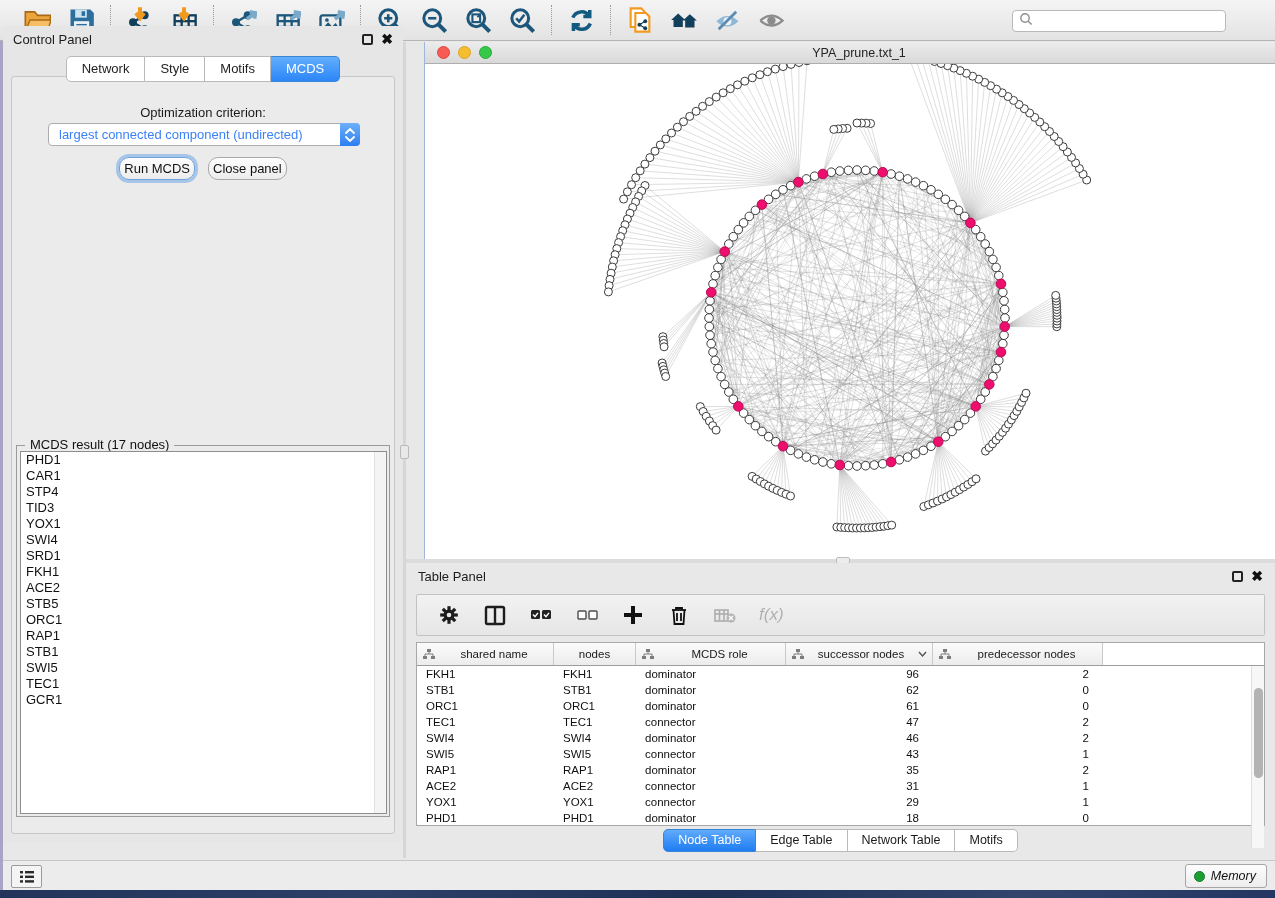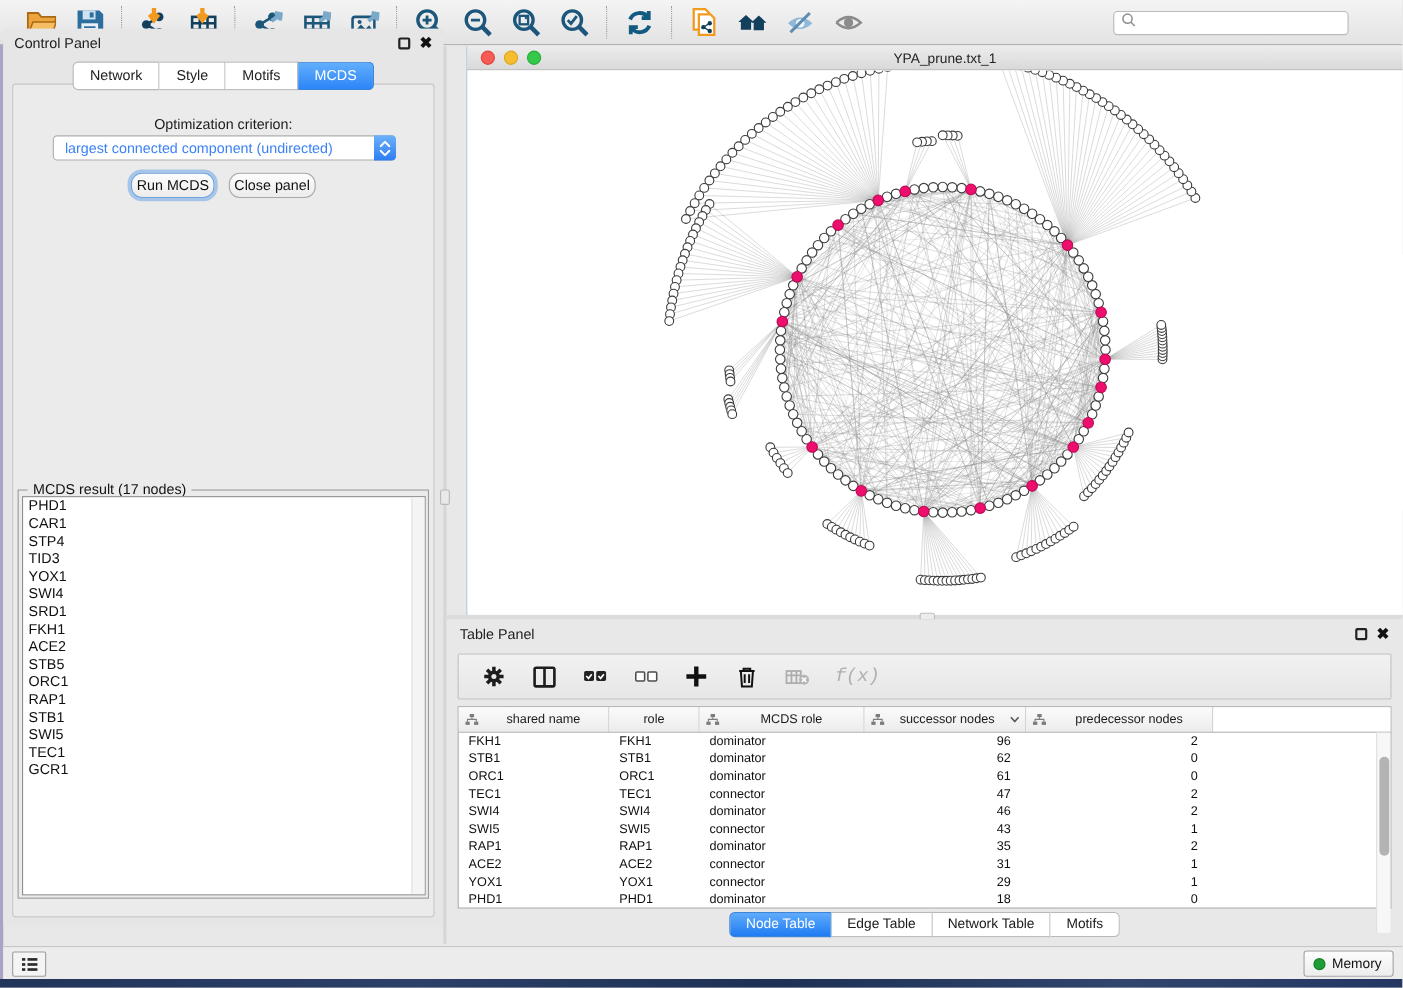--- a/index.html
+++ b/index.html
@@ -78,21 +78,21 @@
   .nw-title { position:absolute; left:0; right:0; text-align:center; font-size:12.5px; color:#242424; }
   .nw-canvas { position:relative; width:869px; height:494px; background:#fff; overflow:hidden; }
 
   
   .table-panel { position:absolute; left:406px; top:563px; width:869px; height:295px; background:#e8e8e8; }
   .tp-header { height:26px; display:flex; align-items:center; padding:0 12px; }
   .tp-toolbar { position:absolute; left:10px; top:31px; width:849px; height:42px;
     background:linear-gradient(#f2f2f2,#e6e6e6); border:1px solid #c2c2c2; border-radius:2px;
     display:flex; align-items:center; gap:22px; padding-left:20px; }
   .tp-tool { display:flex; align-items:center; justify-content:center; }
-  .fx-label { font-family:Liberation Mono, monospace; font-style:italic; font-size:17px; color:#b0b0b0; }
+  .fx-label { font-family:Liberation Sans, sans-serif; font-style:italic; font-size:17px; color:#b0b0b0; }
 
   .node-table { position:absolute; left:10px; top:79px; width:849px; height:184px; background:#fff;
     border:1px solid #a8a8a8; }
   .nt-headrow { display:flex; height:23px; border-bottom:1px solid #9d9d9d;justify-content:center; }
   .nt-hcell { background:linear-gradient(#fbfbfb,#ececec); border-right:1px solid #c9c9c9;
     display:flex; align-items:center; font-size:11.5px; color:#1a1a1a; position:relative; }
   .nt-hcell .hname { flex:1; text-align:center; }
   .hier-icon { margin-left:6px; }
   .nt-hcell.filler { background:#fff; border-right:none; flex:1; }
   .nt-body { position:relative; }
@@ -110,21 +110,21 @@
   .tp-tab:last-child { border-radius:0 5px 5px 0; }
   .tp-tab.active { background:linear-gradient(#60abfb,#1f7cf2); color:#fff; border-color:#3c85d6; }
 
   
   .status-bar { position:absolute; left:3px; bottom:8px; width:1272px; height:30px; background:#ececec;
     border-top:1px solid #c6c6c6; }
   .task-btn { position:absolute; left:8px; top:4px; width:31px; height:23px; background:#f4f4f4;
     border:1px solid #9c9c9c; border-radius:2px; display:flex; align-items:center; justify-content:center; }
   .memory-btn { position:absolute; right:8px; top:3px; height:24px; padding:0 10px 0 8px;
     background:linear-gradient(#fdfdfd,#ededed); border:1px solid #a5a5a5; border-radius:3px;
-    display:flex; align-items:center; gap:6px; font-size:12.5px; color:#111; }
+    display:flex; align-items:center; gap:6px; font-size:12.5px; color:#111;font-style:italic; }
   .mem-dot { width:11px; height:11px; border-radius:50%; background:#1d9e35; border:1px solid #157a27; }
 </style>
 </head>
 <body>
 
 <div class="screen">
 
   <div class="desktop-left"></div>
   <div class="desktop-bottom"></div>
 
@@ -1332,21 +1332,21 @@
               <g fill="#7c7c7c">
                 <rect x="4" y="0" width="4" height="3"></rect>
                 <rect x="0" y="7" width="4" height="3"></rect>
                 <rect x="8" y="7" width="4" height="3"></rect>
               </g>
               <path d="M6 3 v2 M2 7 V5 h8 v2" stroke="#7c7c7c" fill="none" stroke-width="1"></path>
             </svg>
             <span class="hname">shared name</span>
           </div>
           <div class="nt-hcell" style="width: 82px;">
-            <span class="hname">role</span>
+            <span class="hname">nodes</span>
           </div>
           <div class="nt-hcell" style="width: 150px;">
             <svg class="hier-icon" width="12" height="11" viewBox="0 0 12 11">
               <g fill="#7c7c7c">
                 <rect x="4" y="0" width="4" height="3"></rect>
                 <rect x="0" y="7" width="4" height="3"></rect>
                 <rect x="8" y="7" width="4" height="3"></rect>
               </g>
               <path d="M6 3 v2 M2 7 V5 h8 v2" stroke="#7c7c7c" fill="none" stroke-width="1"></path>
             </svg>

